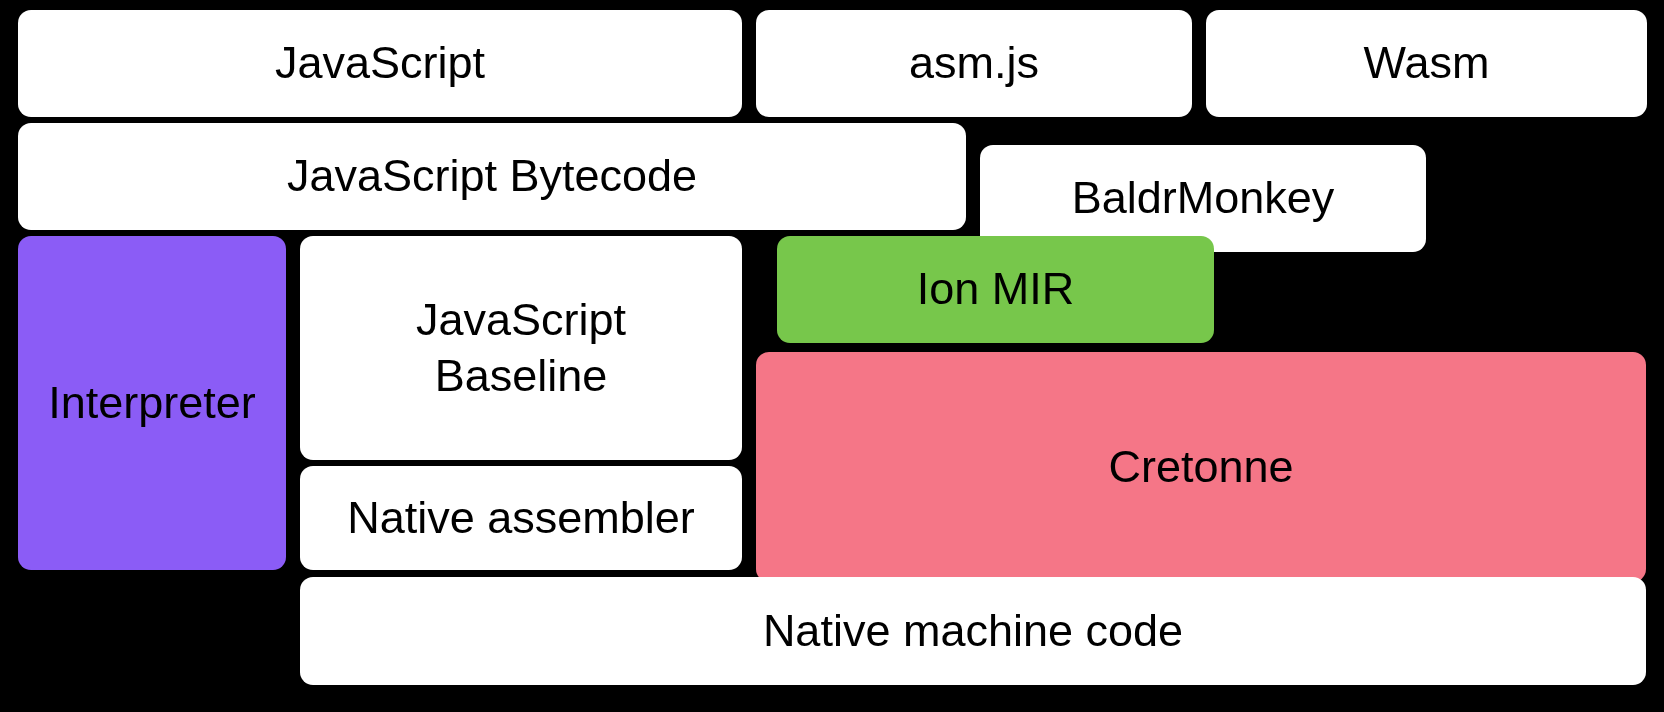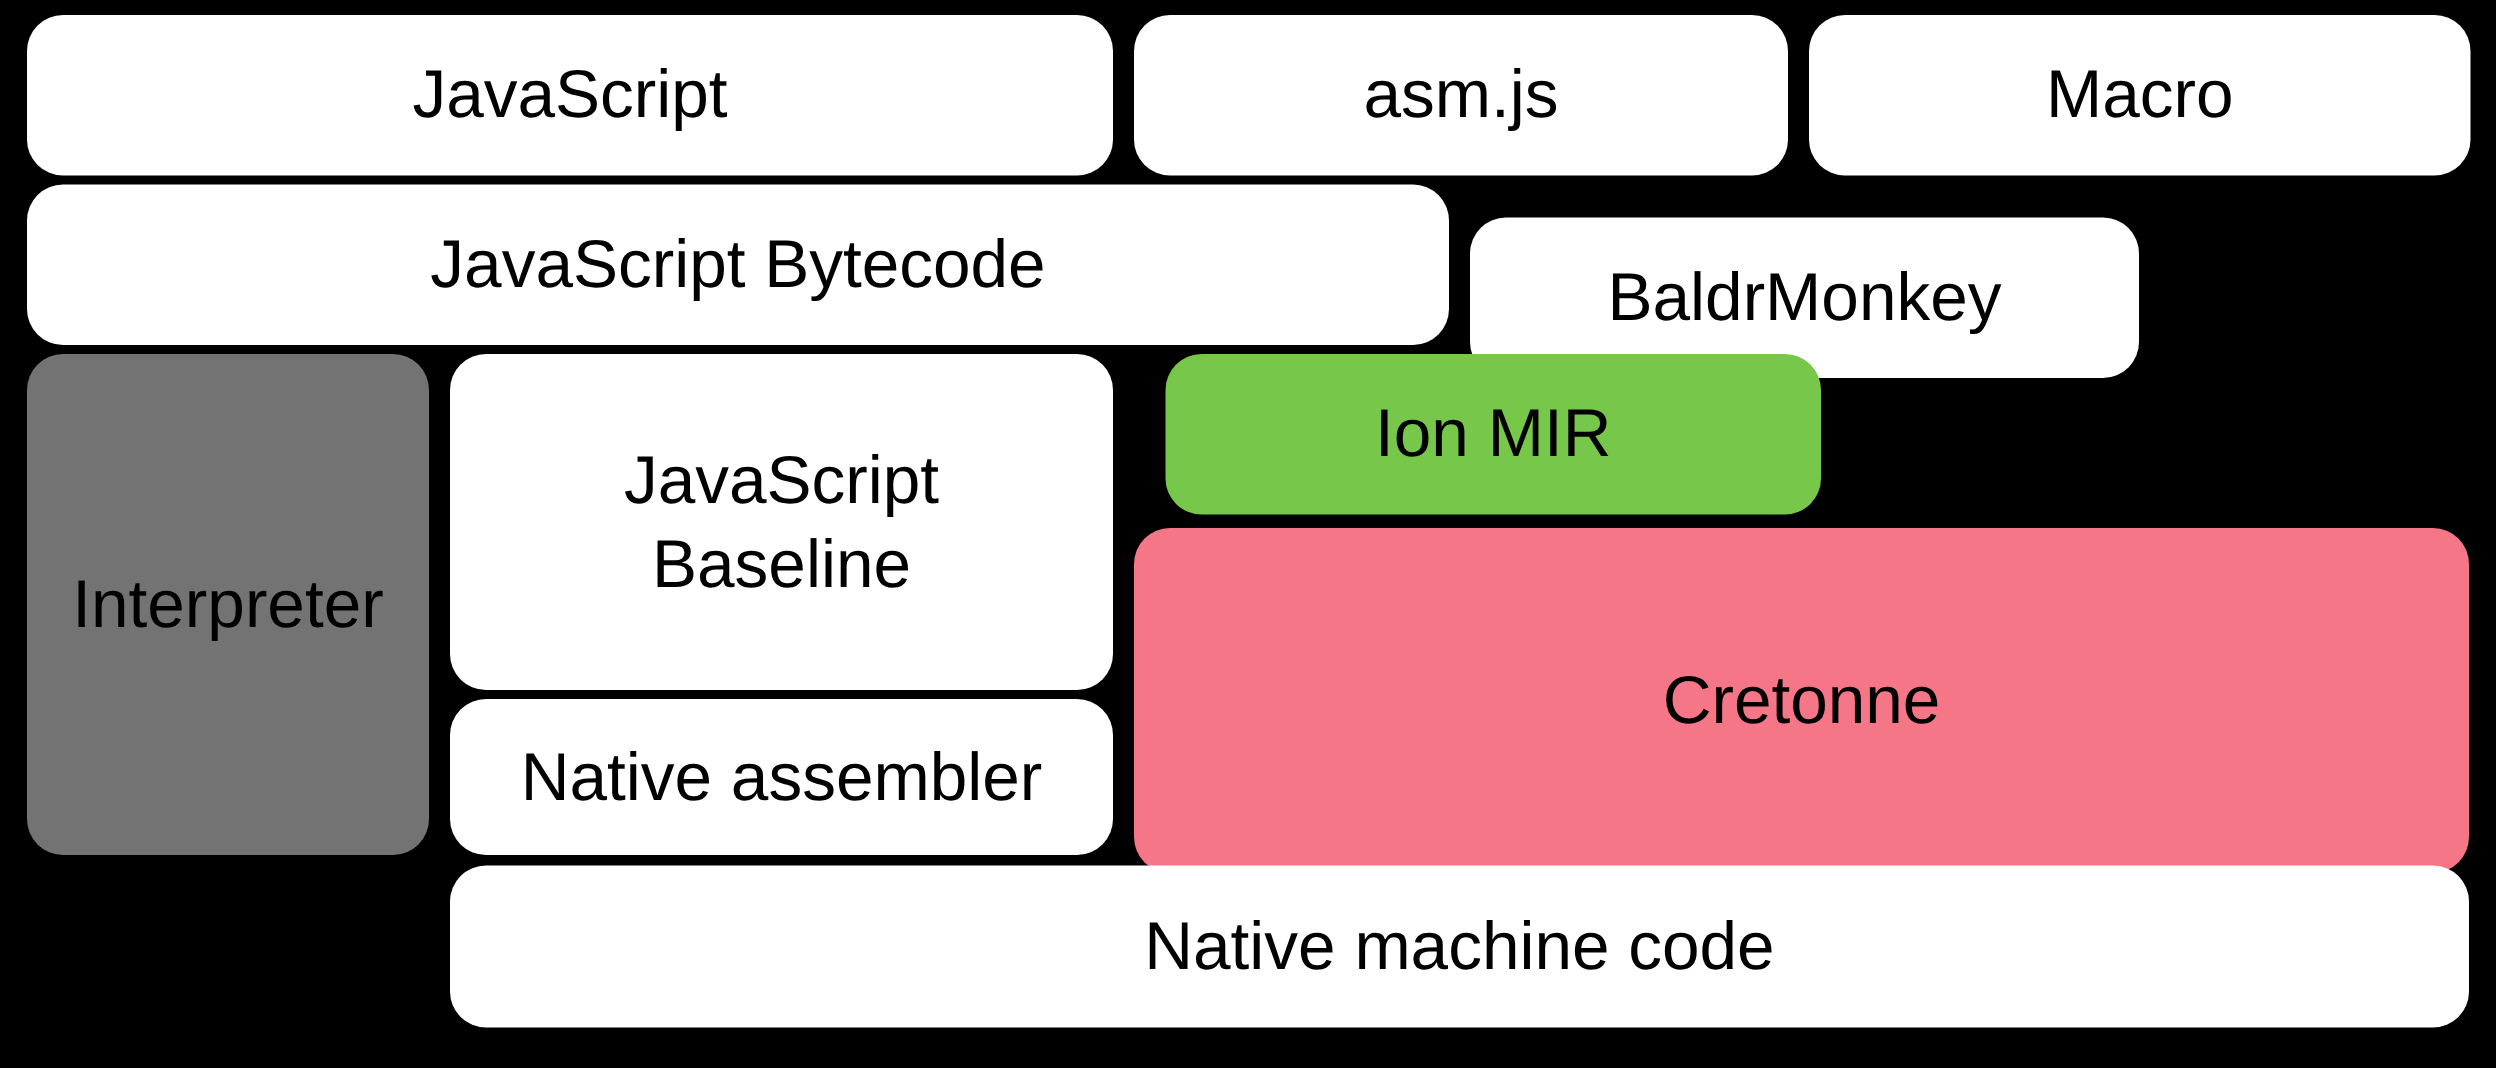--- a/index.html
+++ b/index.html
@@ -11,21 +11,21 @@
     position: relative;
     width: 1664px;
     height: 712px;
     background: #000;
     overflow: hidden;
     font-family: "Liberation Sans", "DejaVu Sans", sans-serif;
   }
   .box {
     position: absolute;
     background: #fff;
-    border-radius: 24px;
+    border-radius: 13px;
     display: flex;
     align-items: center;
     justify-content: center;
     text-align: center;
     color: #000;
     font-size: 45px;
     line-height: 1.25;
   }
   
   .b-javascript   { left: 18px;   top: 10px;  width: 724px;  height: 107px; }
@@ -52,32 +52,32 @@
 
   <div class="box b-javascript">
     <span>JavaScript</span>
   </div>
 
   <div class="box b-asmjs">
     <span>asm.js</span>
   </div>
 
   <div class="box b-wasm">
-    <span>Macro</span>
+    <span>Wasm</span>
   </div>
 
   <div class="box b-bytecode">
     <span>JavaScript Bytecode</span>
   </div>
 
   <div class="box b-baldrmonkey">
     <span>BaldrMonkey</span>
   </div>
 
-  <div class="box b-interpreter" style="background: #737373;">
+  <div class="box b-interpreter" style="background: #8b5cf6;">
     <span>Interpreter</span>
   </div>
 
   <div class="box b-baseline">
     <span class="wrap-label">JavaScript Baseline</span>
   </div>
 
   <div class="box b-ionmir" style="background: rgb(119, 199, 75);">
     <span>Ion MIR</span>
   </div>

